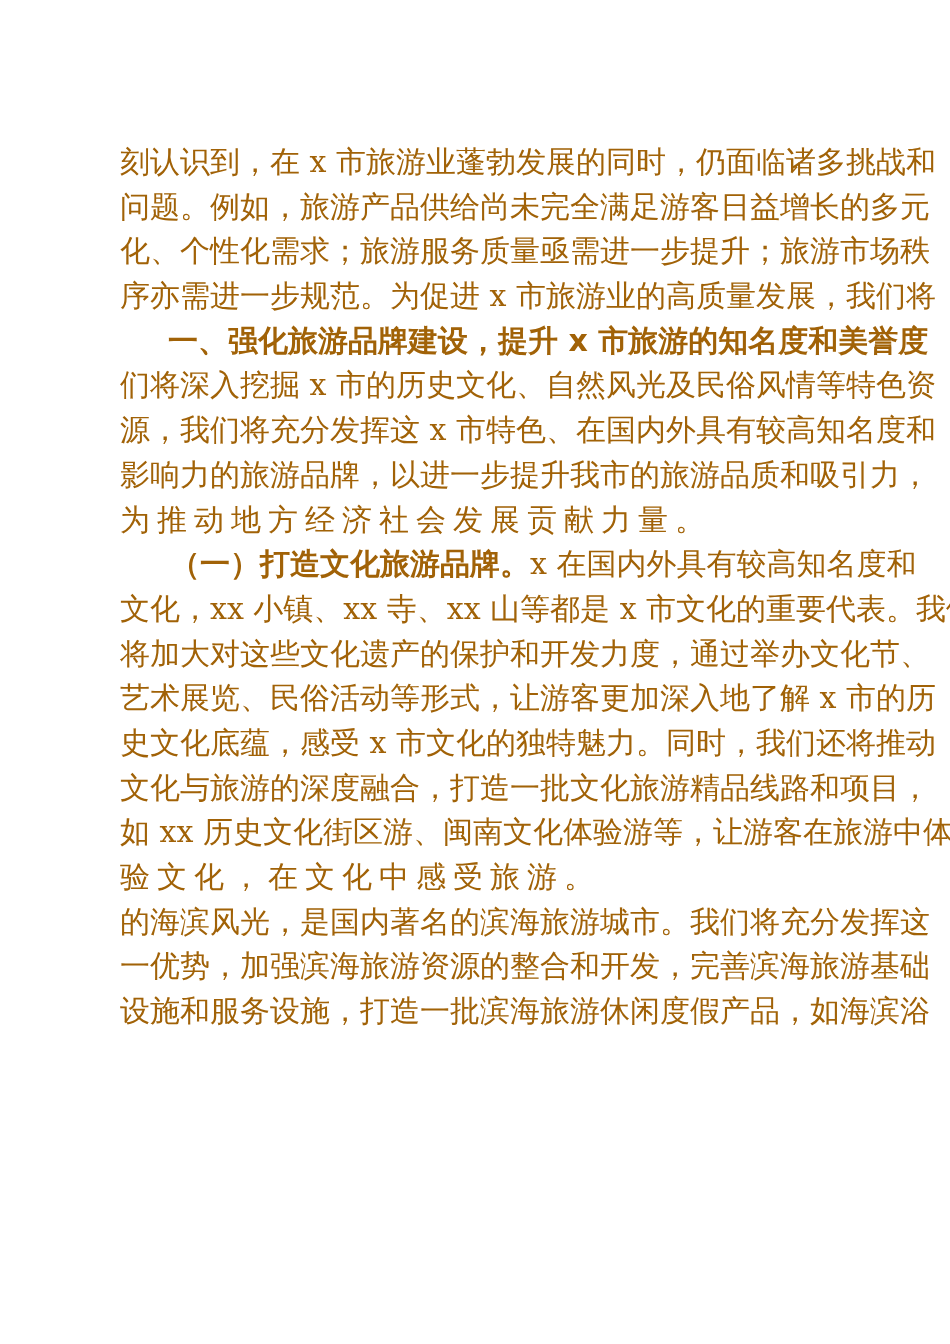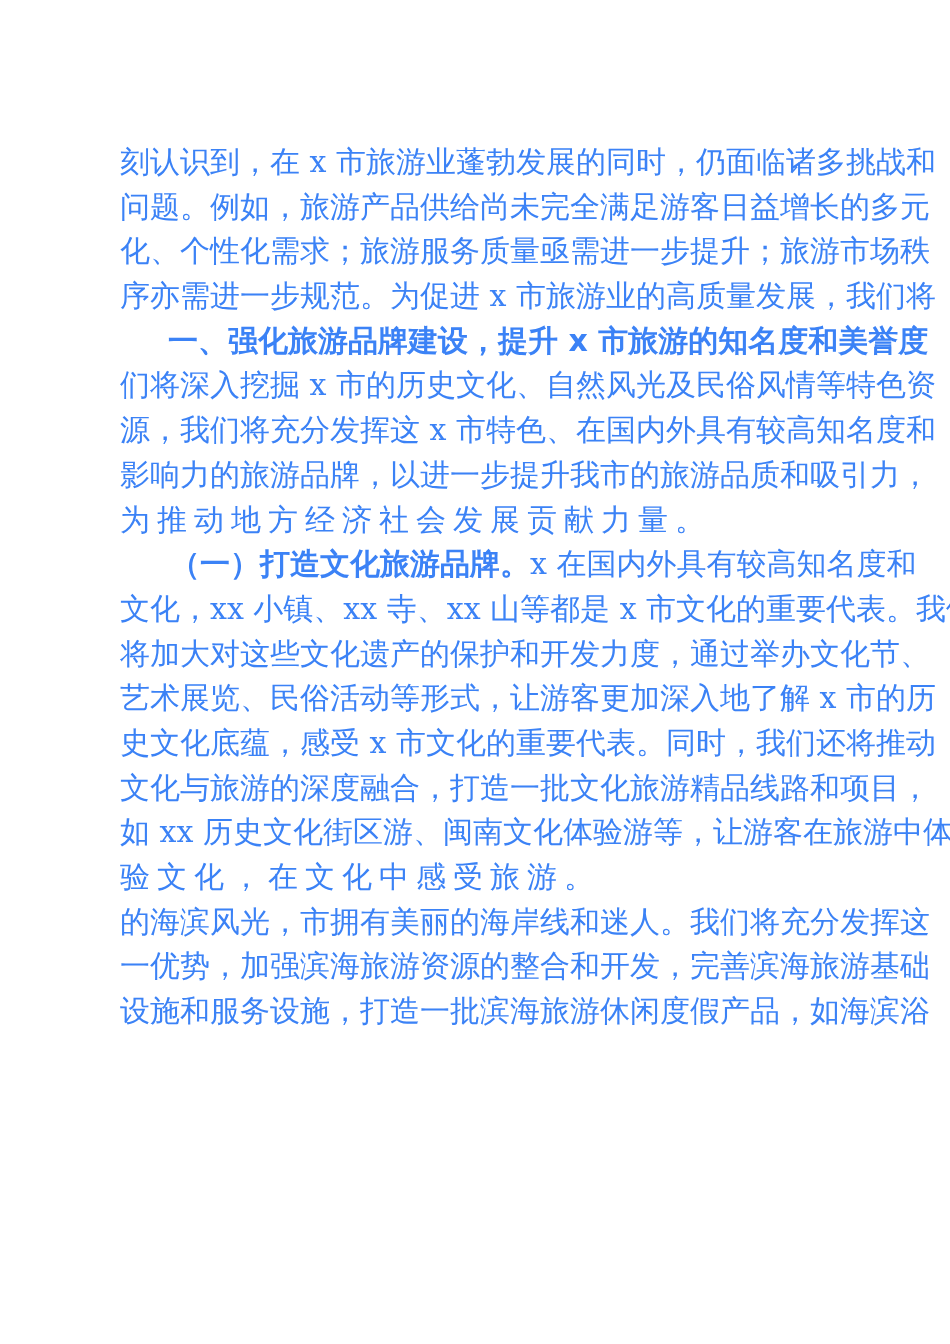--- a/index.html
+++ b/index.html
@@ -18,21 +18,21 @@
     left: 120px;
     top: 140px;
     width: 702px;
   }
   .line {
     display: block;
     height: 44.7px;
     line-height: 44.7px;
     font-family: "DejaVu Serif", "Liberation Serif", serif;
     font-size: 30px;
-    color: #3b82f6;
+    color: #a16207;
     text-align: justify;
     text-align-last: justify;
     white-space: nowrap;
     overflow: visible;
   }
   .line.last {
     text-align-last: left;
     letter-spacing: 7px;
   }
   .line.indent {
@@ -71,25 +71,25 @@
     <span class="line">源，我们将充分发挥这 x 市特色、在国内外具有较高知名度和</span>
     <span class="line">影响力的旅游品牌，以进一步提升我市的旅游品质和吸引力，</span>
     <span class="line last">为推动地方经济社会发展贡献力量。</span>
   </div>
 
   <div>
     <span class="line indent"><span class="bold">（一）打造文化旅游品牌。</span><span>x 在国内外具有较高知名度和</span></span>
     <span class="line">文化，xx 小镇、xx 寺、xx 山等都是 x 市文化的重要代表。我们</span>
     <span class="line">将加大对这些文化遗产的保护和开发力度，通过举办文化节、</span>
     <span class="line">艺术展览、民俗活动等形式，让游客更加深入地了解 x 市的历</span>
-    <span class="line">史文化底蕴，感受 x 市文化的重要代表。同时，我们还将推动</span>
+    <span class="line">史文化底蕴，感受 x 市文化的独特魅力。同时，我们还将推动</span>
     <span class="line">文化与旅游的深度融合，打造一批文化旅游精品线路和项目，</span>
     <span class="line">如 xx 历史文化街区游、闽南文化体验游等，让游客在旅游中体</span>
     <span class="line last">验文化，在文化中感受旅游。</span>
   </div>
 
   <div>
-    <span class="line">的海滨风光，市拥有美丽的海岸线和迷人。我们将充分发挥这</span>
+    <span class="line">的海滨风光，是国内著名的滨海旅游城市。我们将充分发挥这</span>
     <span class="line">一优势，加强滨海旅游资源的整合和开发，完善滨海旅游基础</span>
     <span class="line">设施和服务设施，打造一批滨海旅游休闲度假产品，如海滨浴</span>
   </div>
 
 </div>
 
 </body></html>

